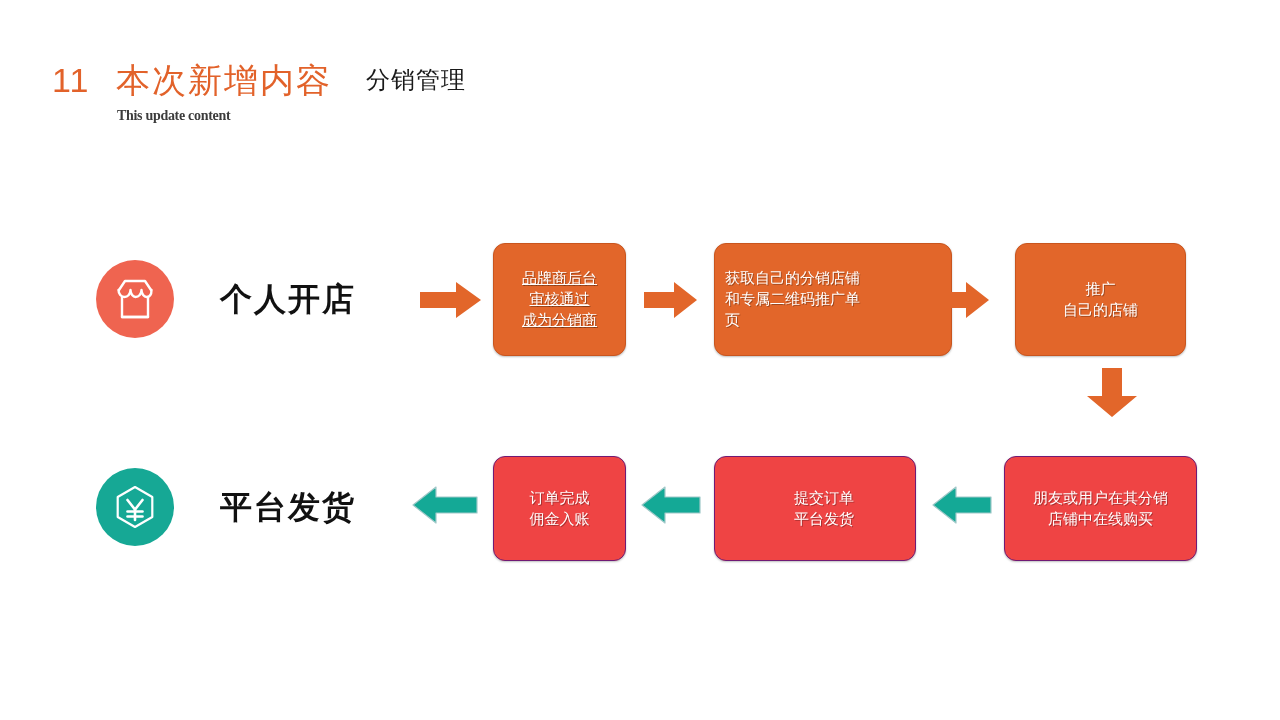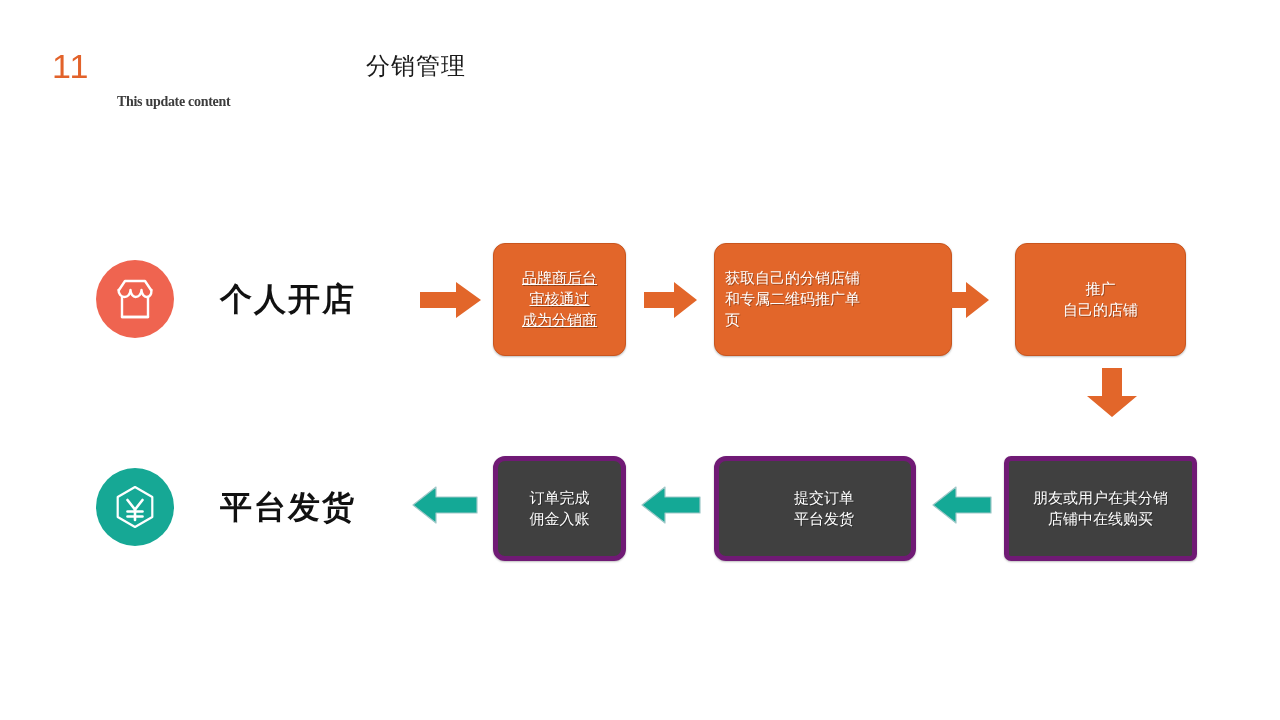--- a/index.html
+++ b/index.html
@@ -11,21 +11,21 @@
     width: 1280px;
     height: 720px;
     position: relative;
     overflow: hidden;
     font-family: "DejaVu Sans", "Liberation Sans", sans-serif;
   }
 
   
   #header {
     position: absolute;
-    left: 0; top: 0;
+    left: 0; top: 14px;
     width: 1280px; height: 130px;
   }
   #slide-number {
     position: absolute;
     left: 52px; top: 44px;
     font-size: 34px;
     line-height: 44px;
     color: #E2622A;
     font-family: "Liberation Sans", sans-serif;
     letter-spacing: 1px;
@@ -103,53 +103,54 @@
     white-space: pre-line;
     padding: 6px 10px;
     text-shadow: 1px 1px 0 rgba(0,0,0,0.30);
   }
   .flow-box.orange {
     background: #E2662A;
     border: 1px solid #C9551E;
     box-shadow: 0 1px 2px rgba(0,0,0,0.25);
   }
   .flow-box.teal {
-    background: #404040;
-    border: 5px solid #701a75;
+    background: #ef4444;
+    border: 1px solid #701a75;
     box-shadow: 0 1px 2px rgba(0,0,0,0.25);
   }
   .flow-box.left-align { justify-content: flex-start; text-align: left; }
 
   #box-o1 { left: 493px;  top: 243px; width: 133px; height: 113px; text-decoration: underline; }
   #box-o2 { left: 714px;  top: 243px; width: 238px; height: 113px; }
   #box-o3 { left: 1015px; top: 243px; width: 171px; height: 113px; }
 
   #box-t1 { left: 493px;  top: 456px; width: 133px; height: 105px; }
   #box-t2 { left: 714px;  top: 456px; width: 202px; height: 105px; padding-left: 28px; }
-  #box-t3 { left: 1004px; top: 456px; width: 193px; height: 105px; border-radius: 7px; }
+  #box-t3 { left: 1004px; top: 456px; width: 193px; height: 105px; }
 
   
   .arrow { position: absolute; }
   .arrow svg { display: block; }
 
   #arrow-o-1 { left: 420px;  top: 281px; }
   #arrow-o-2 { left: 644px;  top: 281px; }
   #arrow-o-3 { left: 936px;  top: 281px; }
   #arrow-down { left: 1086px; top: 368px; }
   #arrow-t-1 { left: 932px;  top: 485px; }
   #arrow-t-2 { left: 641px;  top: 485px; }
   #arrow-t-3 { left: 412px;  top: 485px; }
 </style>
 </head>
 <body>
 
 <div id="header">
 
   <div id="slide-number">11</div>
 
+  <div id="title-cn">本次新增内容</div>
 
   <div id="title-sub">This update content</div>
 
   <div id="title-section">分销管理</div>
 
 </div>
 
 <div id="icon-shop" class="row-icon">
   <svg viewBox="0 0 78 78" xmlns="http://www.w3.org/2000/svg" aria-hidden="true">
 

